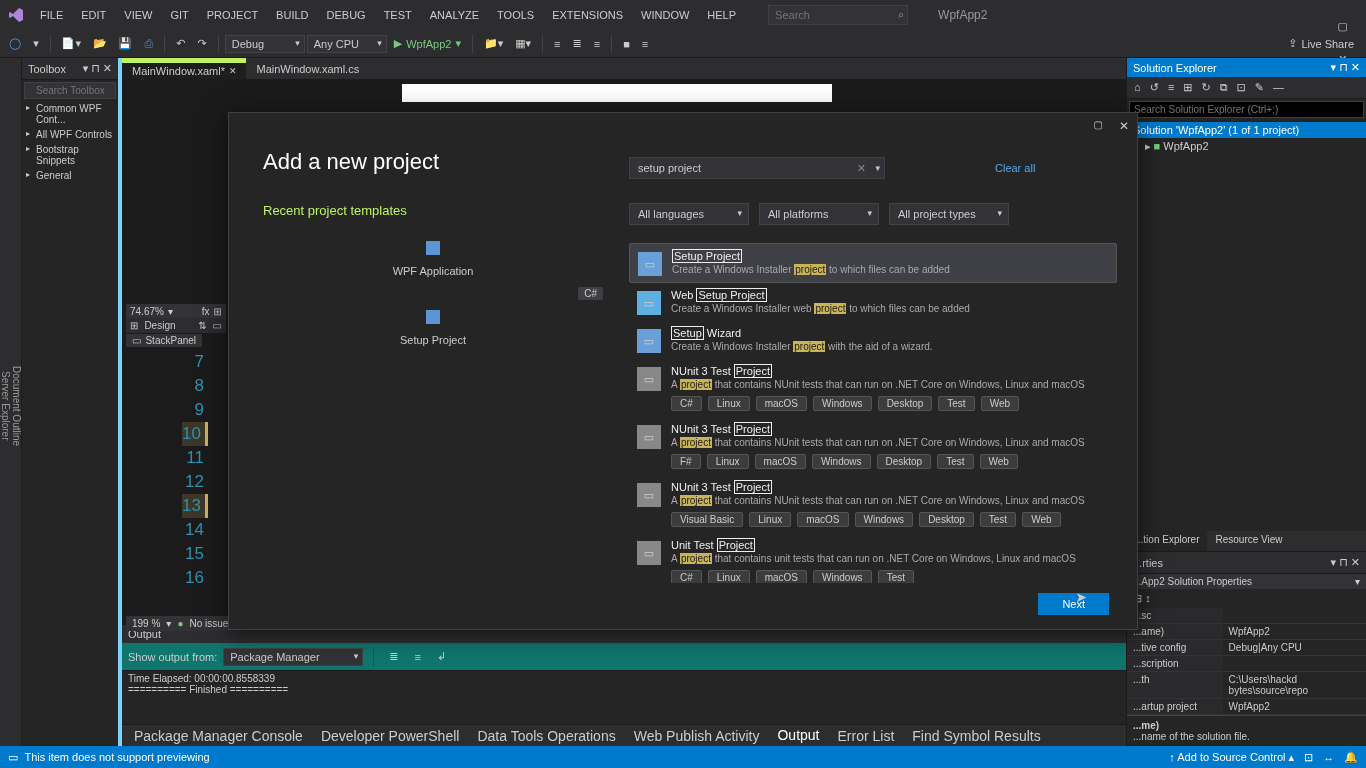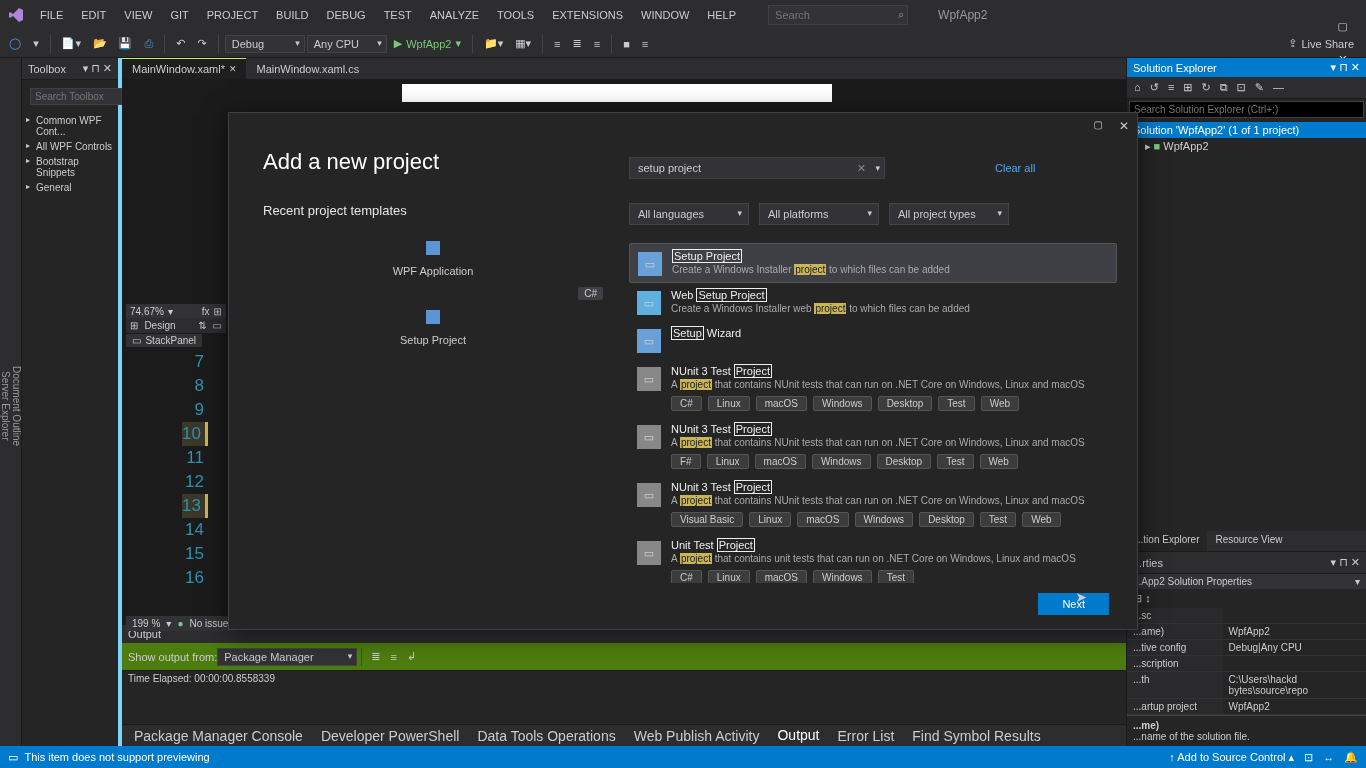--- a/index.html
+++ b/index.html
@@ -21,38 +21,38 @@
 .tb-dropdown { background: #333337; border: 1px solid #434346; padding: 2px 18px 2px 6px; font-size: 11px; min-width: 80px; position: relative; }
 .tb-dropdown:after { content: '▾'; position: absolute; right: 4px; font-size: 9px; }
 .run-btn { color: #7cc97c; display: flex; align-items: center; gap: 4px; }
 .live-share { margin-left: auto; display: flex; align-items: center; gap: 4px; padding-right: 8px; }
 .main-content { display: flex; height: calc(100% - 58px - 22px); position: relative; }
 .left-rail { width: 22px; background: #2d2d30; border-right: 1px solid #1b1b1c; writing-mode: vertical-lr; text-align: center; padding-top: 8px; font-size: 10px; color: #999; }
 .left-rail span { display: block; margin: 6px 0; cursor: pointer; }
 .toolbox-panel { width: 100px; background: #252526; border-right: 4px solid #7dd3fc; }
 .panel-header { background: #2d2d30; padding: 4px 6px; font-size: 11px; display: flex; align-items: center; border-bottom: 1px solid #1b1b1c; }
 .panel-header .spacer { margin-left: auto; display: flex; gap: 3px; }
-.panel-search { background: #333337; border: 1px solid #3f3f46; margin: 8px; padding: 2px 4px; width: calc(100% - 4px); color: #999; font-size: 10px; }
+.panel-search { background: #333337; border: 1px solid #3f3f46; margin: 2px; padding: 2px 11px; width: calc(100% - 4px); color: #999; font-size: 10px; }
 .tree-item { padding: 2px 4px 2px 14px; font-size: 10px; cursor: pointer; position: relative; }
 .tree-item:before { content: '▸'; position: absolute; left: 4px; font-size: 8px; }
 .editor-area { flex: 1; background: #1e1e1e; display: flex; flex-direction: column; min-width: 0; }
 .tabs { height: 22px; background: #2d2d30; display: flex; border-bottom: 1px solid #1b1b1c; }
 .tab { padding: 4px 10px; font-size: 11px; background: #2d2d30; cursor: pointer; display: flex; align-items: center; gap: 4px; }
-.tab.active { background: #1e1e1e; border-top: 1px solid #bef264; }
+.tab.active { background: #1e1e1e; border-top: 5px solid #bef264; }
 .designer { flex: 1; background: #1b1b1c; position: relative; }
 .design-canvas { position: absolute; top: 4px; left: 280px; width: 430px; height: 18px; background: #fff; }
 .zoom-bar { position: absolute; left: 4px; top: 224px; width: 100px; display: flex; align-items:center; gap: 4px; font-size: 10px; background: #333337; padding: 2px 4px;}
 .split-bar { position: absolute; left: 4px; top: 238px; width: 100px; background:#2d2d30; padding: 2px 4px; font-size: 10px; display:flex; gap:6px; align-items:center; }
 .stackpanel-bar { position: absolute; left: 4px; top: 254px; font-size: 10px; background:#333337; padding:1px 6px; display:flex; align-items:center; gap:4px;}
 .line-numbers { position: absolute; left: 60px; top: 270px; font-family: Consolas, monospace; font-size: 17px; color: #2b91af; text-align: right; }
 .line-numbers div { height: 24px; line-height: 24px; padding-right: 4px; }
 .line-numbers .hl { background: rgba(255,220,120,0.15); border-right: 3px solid #c9b458; }
 .bottom-panel { height: 100px; background: #252526; border-top: 1px solid #1b1b1c; }
 .output-header { background: #2d2d30; padding: 3px 6px; font-size: 11px; }
-.output-toolbar { padding: 4px 6px; font-size: 11px; display: flex; align-items: center; gap: 0; background:#4d7c0f; border-bottom:1px solid #1b1b1c;}
+.output-toolbar { padding: 4px 6px; font-size: 11px; display: flex; align-items: center; gap: 6px; background:#0f766e; border-bottom:1px solid #1b1b1c;}
 .output-body { padding: 2px 6px; font-family: Consolas, monospace; font-size: 10px; color: #ccc; }
 .bottom-tabs { height: 22px; background: #2d2d30; border-top: 1px solid #1b1b1c; display: flex; align-items: center; padding: 0 4px; gap: 2px; }
 .bottom-tab { padding: 3px 8px; font-size: 14px; cursor: pointer; }
 .bottom-tab.active { color: #fff; border-bottom: 2px solid #007acc; }
 .right-panel { width: 240px; background: #252526; border-left: 1px solid #1b1b1c; display: flex; flex-direction: column; }
 .sol-header { background: #007acc; color: #fff; padding: 3px 6px; font-size: 11px; display:flex; align-items:center; }
 .sol-toolbar { background: #2d2d30; padding: 3px 4px; display: flex; gap: 3px; border-bottom: 1px solid #1b1b1c; }
 .sol-toolbar span { padding: 1px 3px; cursor: pointer; font-size: 11px; }
 .sol-search { background:#000000; border:1px solid #3f3f46; margin:2px; padding:2px 4px; color:#999; font-size:10px; width: calc(100% - 4px); }
 .sol-tree { flex: 1; padding: 2px 0; font-size: 11px; }
@@ -68,21 +68,21 @@
 .props-row .v { flex: 1; padding: 2px 6px; }
 .statusbar { height: 22px; background: #007acc; color: #fff; display: flex; align-items: center; padding: 0 8px; font-size: 11px; position: absolute; bottom: 0; left: 0; right: 0; }
 .statusbar .right { margin-left: auto; display: flex; align-items: center; gap: 10px; }
 
 
 .dialog { position: absolute; left: 228px; top: 112px; width: 910px; height: 518px; background: #252526; border: 1px solid #3f3f46; z-index: 100; box-shadow: 0 4px 24px rgba(0,0,0,0.6); }
 .dlg-close { position: absolute; right: 8px; top: 6px; cursor: pointer; font-size: 12px; }
 .dlg-maximize { position: absolute; right: 34px; top: 6px; cursor: pointer; font-size: 10px; }
 .dlg-left { position: absolute; left: 34px; top: 36px; width: 340px; }
 .dlg-title { font-size: 22px; font-weight: 300; color: #ffffff; margin-bottom: 28px; }
-.dlg-subtitle { font-size: 13px; color: #e5e5e5; margin-bottom: 18px; }
+.dlg-subtitle { font-size: 13px; color: #bef264; margin-bottom: 18px; }
 .recent-item { display: flex; align-items: center; gap: 10px; padding: 5px 0; cursor: pointer; font-size: 11px; flex-direction: column; }
 .recent-tag { margin-left: auto; background: #3f3f46; padding: 1px 6px; font-size: 10px; border-radius: 2px; }
 .dlg-right { position: absolute; left: 400px; top: 44px; right: 20px; bottom: 50px; }
 .dlg-search { width: 256px; background: #333337; border: 1px solid #3f3f46; padding: 4px 24px 4px 8px; color: #ccc; font-size: 11px; position:relative; display:inline-block;}
 .dlg-search .clear { position: absolute; right: 18px; top: 4px; color: #888; cursor: pointer; font-size: 11px; }
 .dlg-search .drop { position: absolute; right: 4px; top: 5px; font-size: 9px; }
 .clear-all { color: #4ea6ea; font-size: 11px; cursor: pointer; margin-left: 110px; }
 .filter-row { margin-top: 24px; display: flex; gap: 10px; }
 .filter-dd { background: #333337; border: 1px solid #434346; padding: 4px 20px 4px 8px; font-size: 11px; width: 120px; position: relative; cursor: pointer; }
 .filter-dd:after { content: '▾'; position: absolute; right: 6px; font-size: 9px; }
@@ -240,20 +240,21 @@
       <div class="output-toolbar">
         <span>Show output from:</span>
         <div class="tb-dropdown" style="min-width:140px">Package Manager</div>
         <span class="tb-sep"></span>
           <span class="tb-btn">≣</span>
           <span class="tb-btn">≡</span>
           <span class="tb-btn">↲</span>
       </div>
       <div class="output-body" id="output-body">
           <div>Time Elapsed: 00:00:00.8558339</div>
+          <div>========== Finished ==========</div>
         </div>
     </div>
     <div class="bottom-tabs" id="bottom-tabs">
         <div class="bottom-tab">Package Manager Console</div>
         <div class="bottom-tab">Developer PowerShell</div>
         <div class="bottom-tab">Data Tools Operations</div>
         <div class="bottom-tab">Web Publish Activity</div>
         <div class="bottom-tab active">Output</div>
         <div class="bottom-tab">Error List</div>
         <div class="bottom-tab">Find Symbol Results</div>
@@ -384,20 +385,21 @@
           <div class="result-icon" style="background:#5fb0e0">▭</div>
           <div class="result-body">
             <div class="result-name">Web <span class="hl-word">Setup Project</span></div>
             <div class="result-desc">Create a Windows Installer web <span class="hl-word">project</span> to which files can be added</div>
           </div>
         </div>
         <div class="result-item">
           <div class="result-icon" style="background:#6aa0d8">▭</div>
           <div class="result-body">
             <div class="result-name"><span class="hl-word">Setup</span> Wizard</div>
+            <div class="result-desc">Create a Windows Installer <span class="hl-word">project</span> with the aid of a wizard.</div>
           </div>
         </div>
         <div class="result-item">
           <div class="result-icon" style="background:#888">▭</div>
           <div class="result-body">
             <div class="result-name">NUnit 3 Test <span class="hl-word">Project</span></div>
             <div class="result-desc">A <span class="hl-word">project</span> that contains NUnit tests that can run on .NET Core on Windows, Linux and macOS</div>
             <div class="result-tags">
               <span class="result-tag">C#</span>
               <span class="result-tag">Linux</span>

